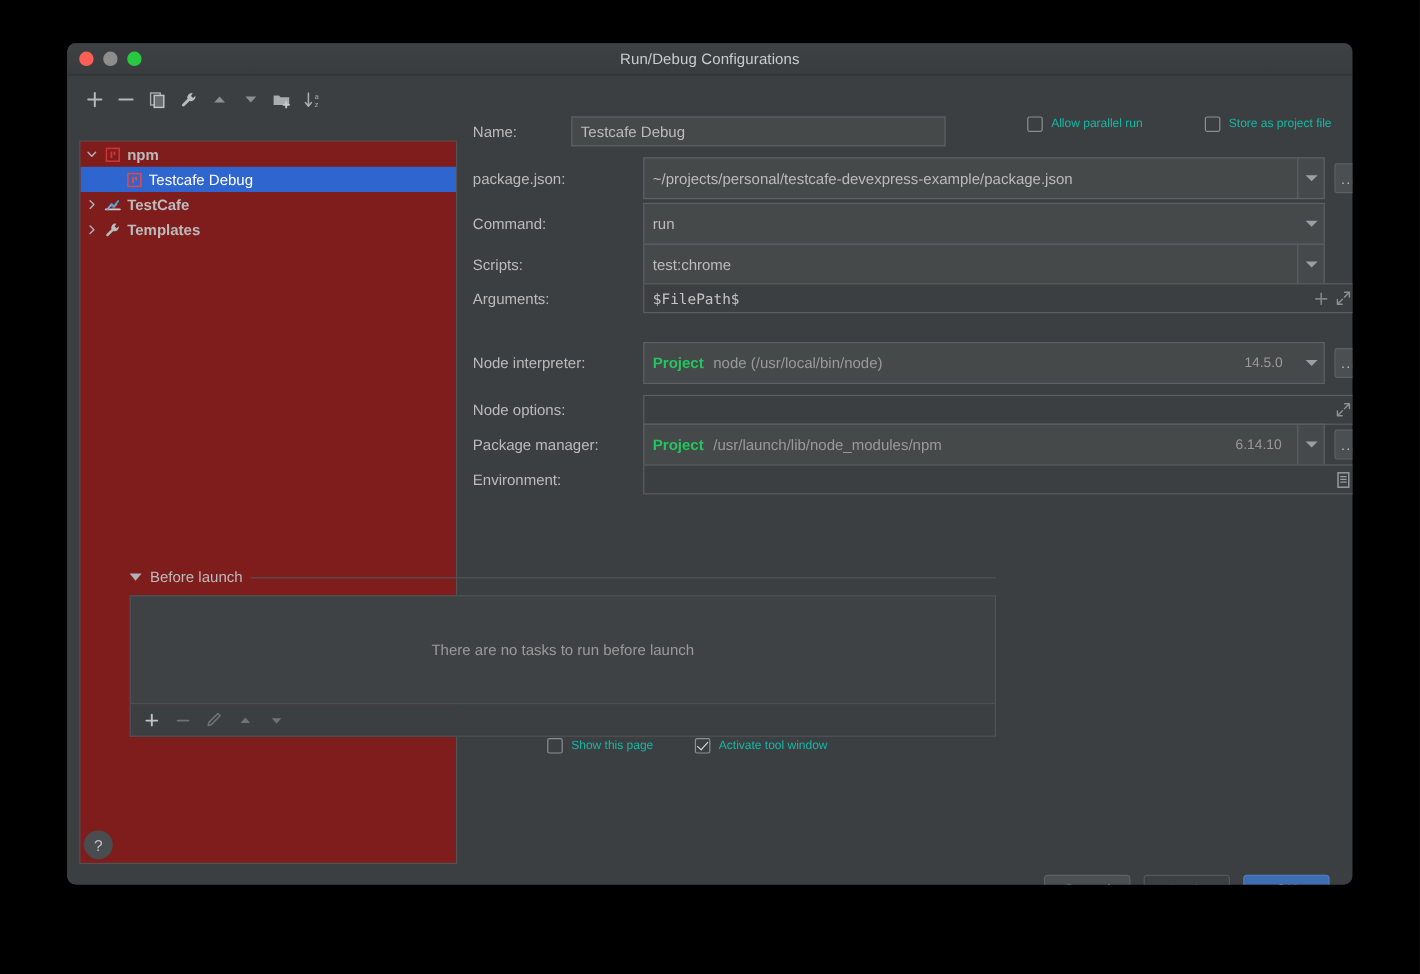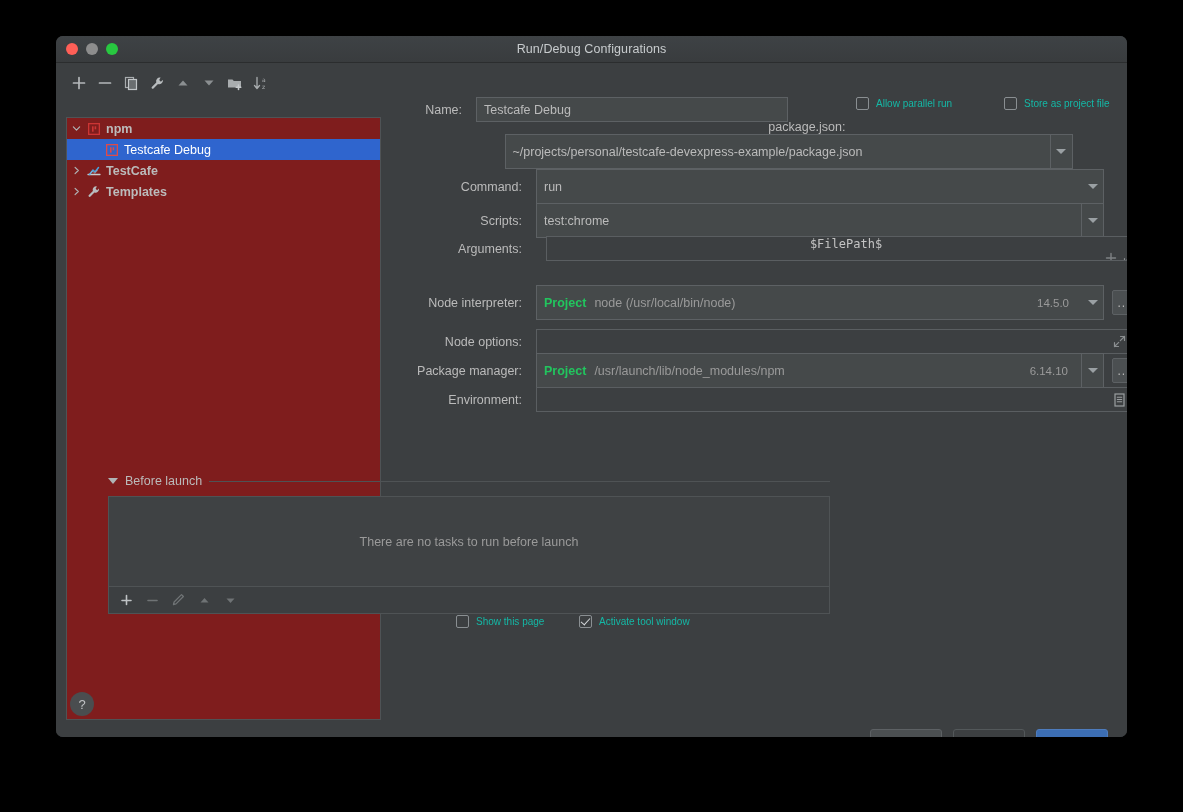--- a/index.html
+++ b/index.html
@@ -112,21 +112,20 @@
   }
   .tlabel { padding-left: 3px; }
 
   
   #form { position: absolute; left: 338px; top: 0; right: 0; bottom: 0; }
 
   .row { position: absolute; display: flex; align-items: center; }
   .flabel {
     font-size: 12.5px;
     color: #bbbbbb;
-    text-align: right;
     white-space: nowrap;
   }
 
   .field {
     box-sizing: border-box;
     background: #45494a;
     border: 1px solid #5d6164;
     height: 25px;
     display: flex;
     align-items: center;
@@ -422,21 +421,21 @@
           <span>Allow parallel run</span>
         </div>
       </div>
       <div class="row" style="left:610px; top:34px;">
         <div class="cb-wrap">
           <div class="cb"></div>
           <span>Store as project file</span>
         </div>
       </div>
 
-      <div class="row" style="left:0px; top:57px; width:775px;flex-direction:column;">
+      <div class="row" style="left:0px; top:68px; width:775px;">
         <div class="flabel" style="width:128px;">package.json:</div>
         <div class="combo" style="width:568px; margin-left:14px;">
           <div class="val">~/projects/personal/testcafe-devexpress-example/package.json</div>
           <div class="arrowbox">
               <span class="caret"></span>
             </div>
         </div>
         <div class="ellipsis-btn" style="margin-left:8px;">...</div>
       </div>
 
@@ -455,21 +454,21 @@
         <div class="combo" style="width:568px; margin-left:14px;">
           <div class="val">test:chrome</div>
           <div class="arrowbox">
               <span class="caret"></span>
             </div>
         </div>
       </div>
 
       <div class="row" style="left:0px; top:173px; width:775px;">
         <div class="flabel" style="width:128px;">Arguments:</div>
-        <div class="field mono flat" style="width:600px; margin-left:24px;flex-direction:column;">
+        <div class="field mono flat" style="width:600px; margin-left:14px;">
           <span>$FilePath$</span>
           <span class="icon-trail">
             <svg width="12" height="12" viewBox="0 0 12 12">
                 <path d="M6 1.5v9M1.5 6h9" stroke="#7e8284" stroke-width="1.4" stroke-linecap="round"></path>
               </svg>
             <svg width="13" height="13" viewBox="0 0 13 13">
               <path d="M7.5 1.5h4v4M11.5 1.5L7.3 5.7M5.5 11.5h-4v-4M1.5 11.5L5.7 7.3" stroke="#8b8f91" stroke-width="1.2" fill="none" stroke-linecap="round" stroke-linejoin="round"></path>
             </svg>
           </span>
         </div>

